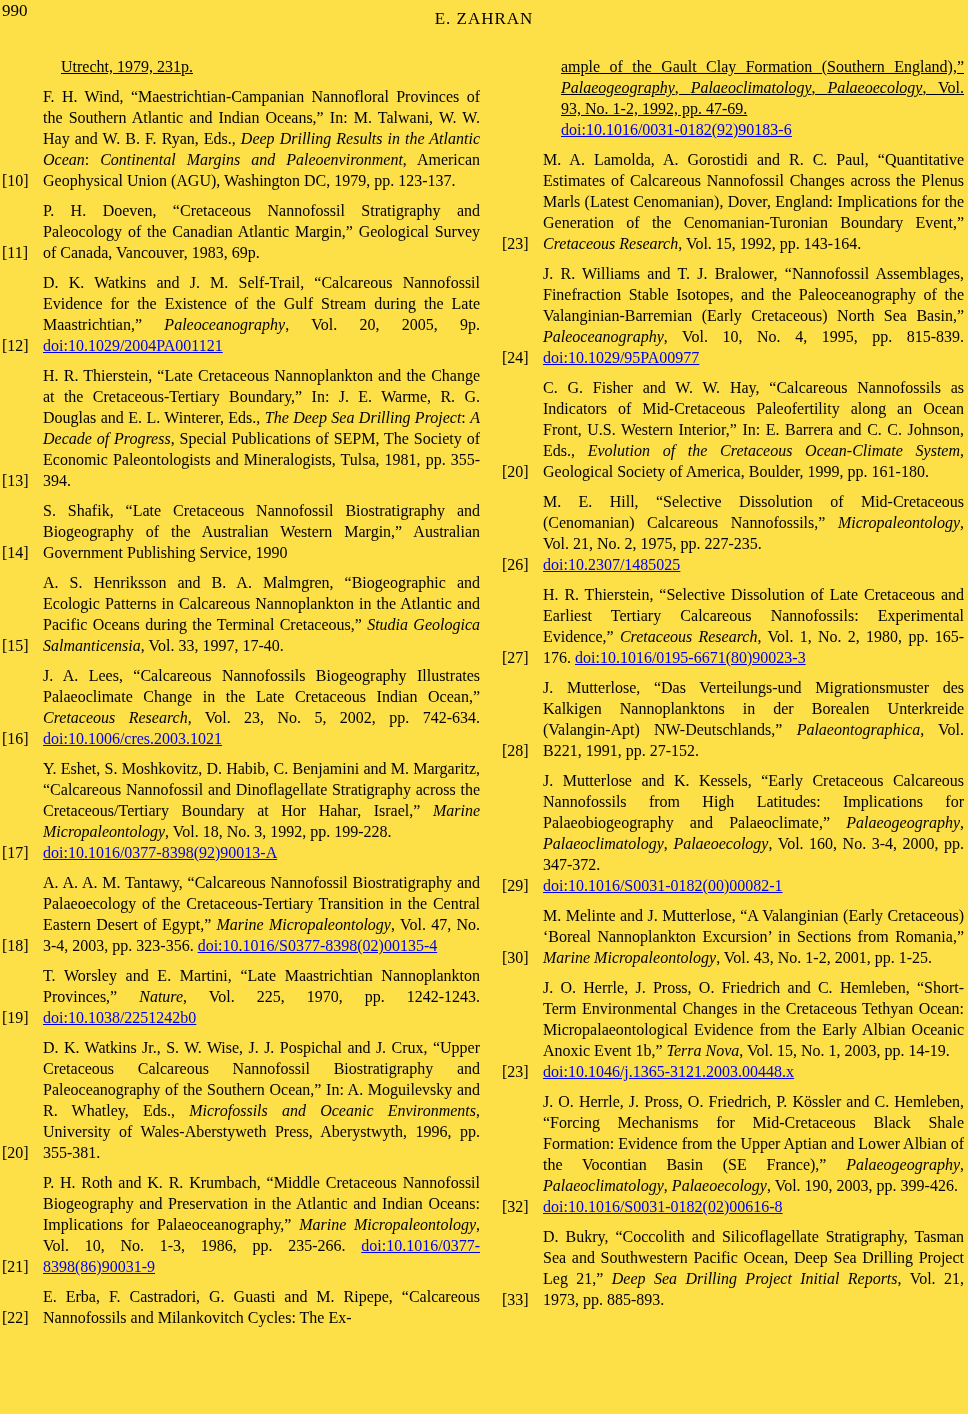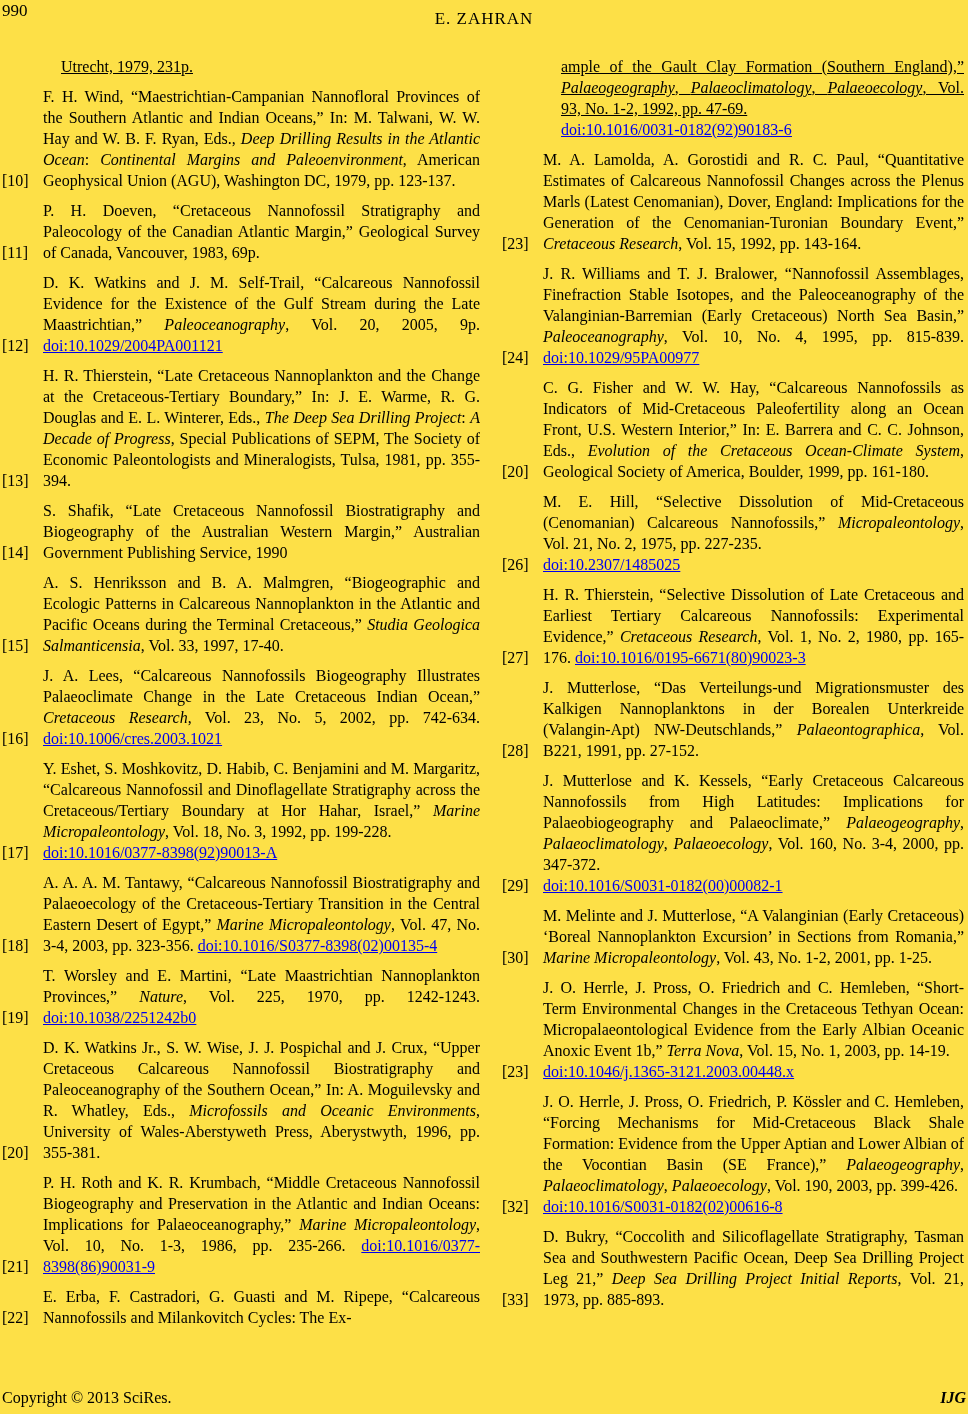--- a/index.html
+++ b/index.html
@@ -150,18 +150,14 @@
           <span class="ref-num">[32]</span>
           <div class="ref-body"><span>J. O. Herrle, J. Pross, O. Friedrich, P. Kössler and C. Hemleben, “Forcing Mechanisms for Mid-Cretaceous Black Shale Formation: Evidence from the Upper Aptian and Lower Albian of the Vocontian Basin (SE France),” </span><span class="it">Palaeogeography</span><span>, </span><span class="it">Palaeoclimatology</span><span>, </span><span class="it">Palaeoecology</span><span>, Vol. 190, 2003, pp. 399-426.</span><br><a class="doi" href="#">doi:10.1016/S0031-0182(02)00616-8</a></div>
         </div>
         <div class="ref">
           <span class="ref-num">[33]</span>
           <div class="ref-body"><span>D. Bukry, “Coccolith and Silicoflagellate Stratigraphy, Tasman Sea and Southwestern Pacific Ocean, Deep Sea Drilling Project Leg 21,” </span><span class="it">Deep Sea Drilling Project Initial Reports</span><span>, Vol. 21, 1973, pp. 885-893.</span></div>
         </div>
       </div>
   </div>
 
-  <div class="page-footer">
-    <span class="copyright">Copyright © 2013 SciRes.</span>
-    <span class="journal-abbrev">IJG</span>
-  </div>
 
 </div>
 
 </body></html>

